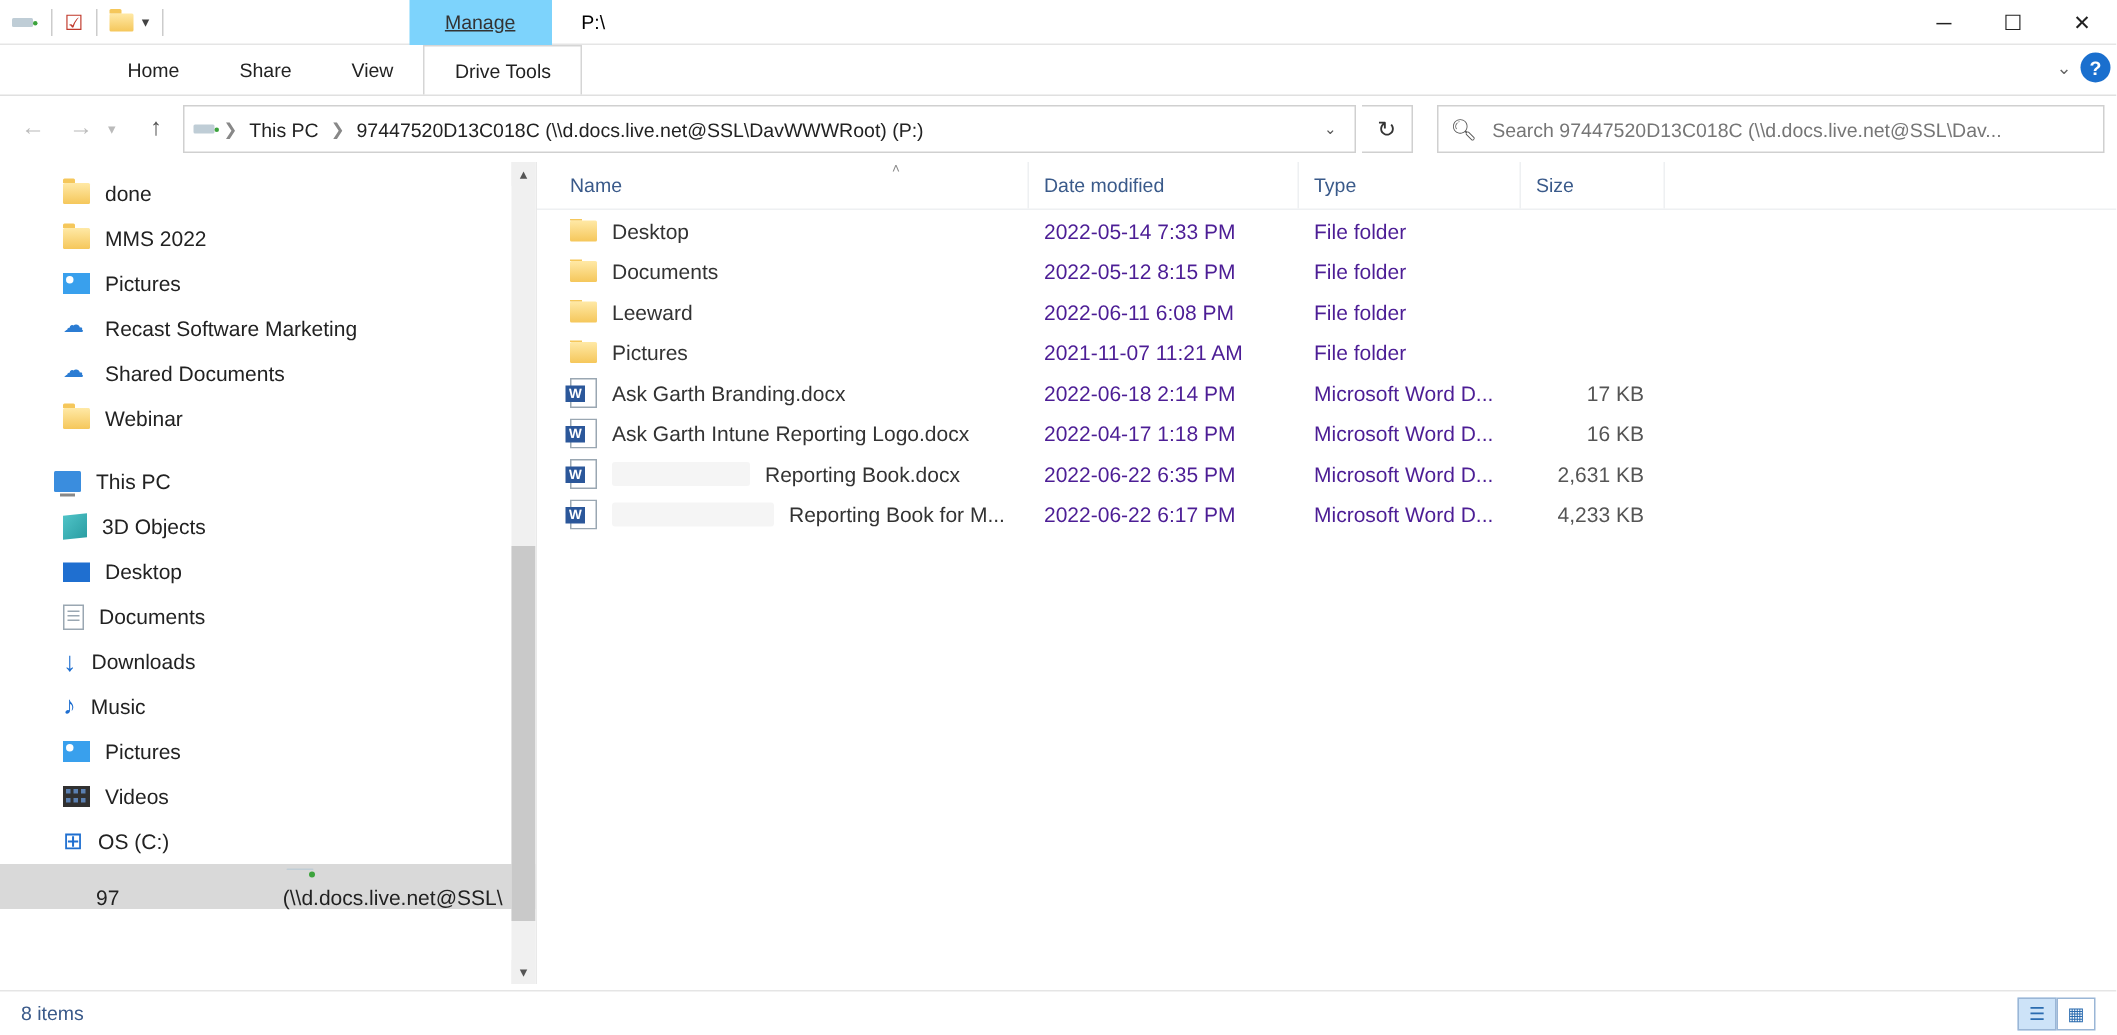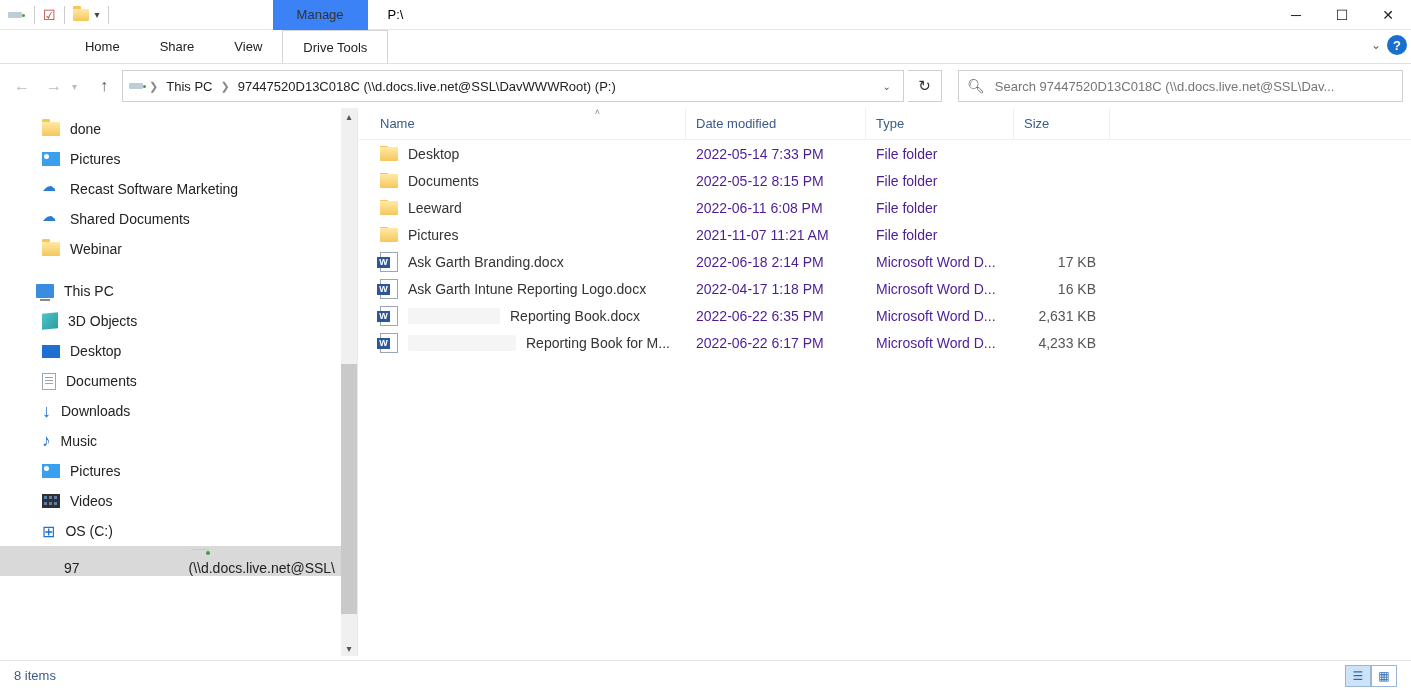--- a/index.html
+++ b/index.html
@@ -7,21 +7,21 @@
 
 
 .titlebar { height: 30px; display: flex; align-items: center; border-bottom: 1px solid #e5e5e5; }
 .qat { display: flex; align-items: center; padding: 0 6px; gap: 6px; }
 .qat-divider { width: 1px; height: 18px; background: #ccc; margin: 0 2px; }
 .drive-small-icon { width: 20px; height: 16px; display: inline-block; position: relative; }
 .drive-small-icon::before { content:""; position:absolute; left:2px; top:5px; width:14px; height:6px; background:#bfcdd6; border-radius:1px; }
 .drive-small-icon::after { content:""; position:absolute; right:1px; top:7px; width:3px; height:3px; background:#3ca33c; border-radius:50%; }
 .qat-chevron { font-size: 10px; color: #444; }
 .qat-check { font-size:14px; color:#c0392b; }
-.context-tab { height: 30px; display:flex; align-items:center; justify-content:center; padding:0 24px; background:#3b82f6; color:#333; font-size:13px; margin-left: 156px; }
+.context-tab { height: 30px; display:flex; align-items:center; justify-content:center; padding:0 24px; background:#7dd3fc; color:#333; font-size:13px; margin-left: 156px; text-decoration: underline; }
 .title-text { padding-left: 20px; font-size: 13px; color:#000; }
 .window-controls { margin-left:auto; display:flex; }
 .window-controls div { width:46px; height:30px; display:flex; align-items:center; justify-content:center; font-size:14px; font-family: "Segoe MDL2 Assets","Segoe UI Symbol",sans-serif; }
 
 
 .ribbon { height: 34px; display:flex; align-items:stretch; border-bottom: 1px solid #e0e0e0; position: relative;}
 .ribbon-tab { display:flex; align-items:center; padding:0 20px; font-size:13px; color:#222; }
 .ribbon-tab.file { background:#1a6fce; color:#fff; padding:0 22px;margin-top:48px; }
 .ribbon-tab.context { border:1px solid #d5d5d5; border-bottom:none; }
 .ribbon-collapse { position:absolute; right:30px; top:8px; font-size:12px; color:#666;}
@@ -144,20 +144,24 @@
 </div>
 
 <div class="main">
 
   <div class="tree">
     <div class="tree-item">
         <span class="folder-ico"></span>
         <span>done</span>
       </div>
     <div class="tree-item">
+        <span class="folder-ico"></span>
+        <span>MMS 2022</span>
+      </div>
+    <div class="tree-item">
         <span class="pic-ico"></span>
         <span>Pictures</span>
       </div>
     <div class="tree-item">
         <span class="cloud-ico"></span>
         <span>Recast Software Marketing</span>
       </div>
     <div class="tree-item">
         <span class="cloud-ico"></span>
         <span>Shared Documents</span>

